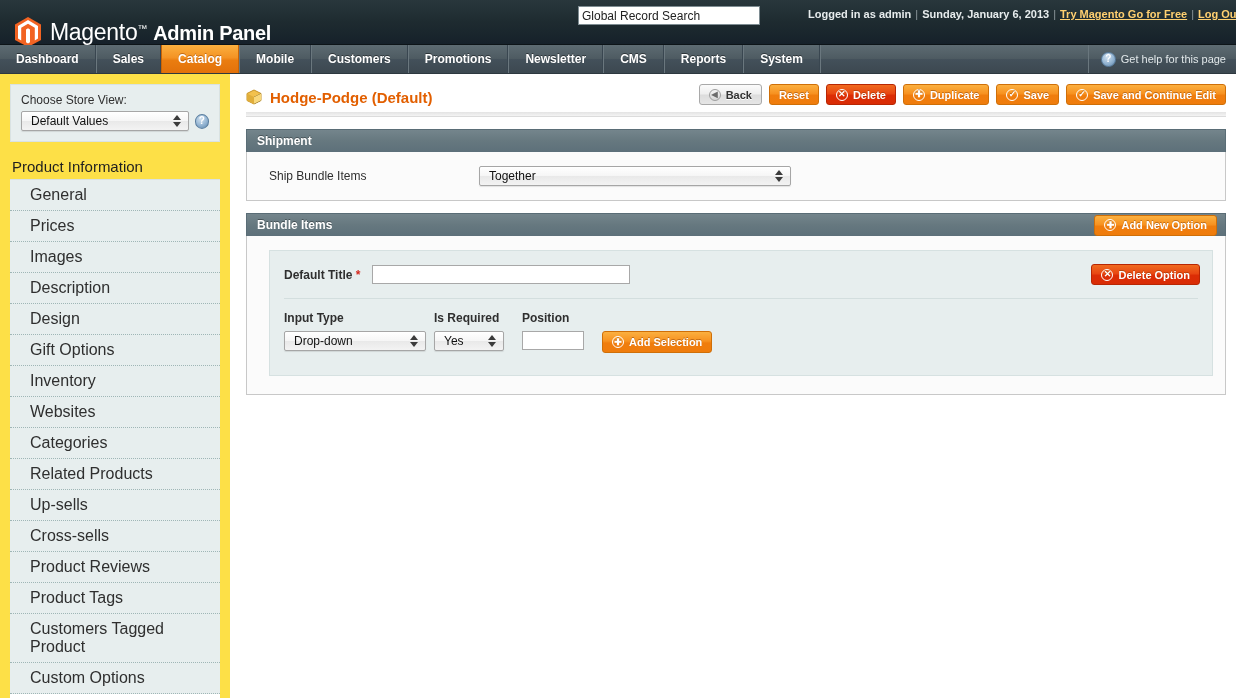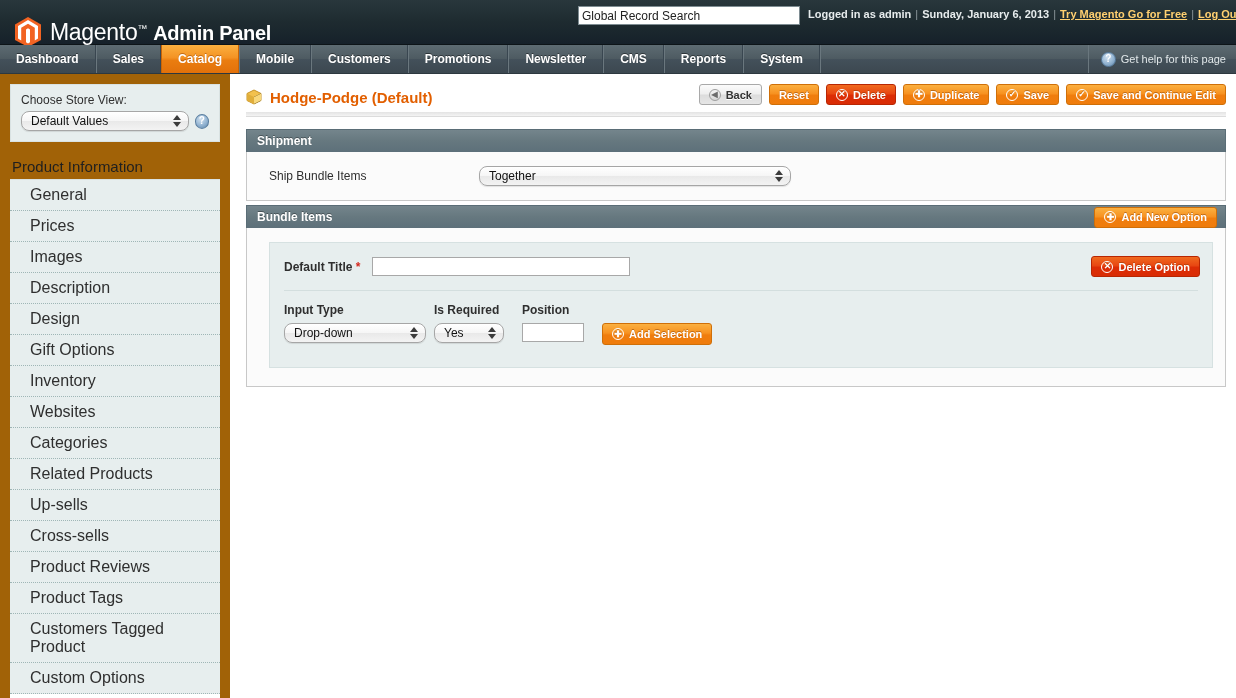--- a/index.html
+++ b/index.html
@@ -31,21 +31,21 @@
     letter-spacing: -0.3px;
     white-space: nowrap;
     font-family: "Liberation Sans", sans-serif;
   }
   .logo-text .light { font-weight: 400; }
   .logo-text .tm { font-size: 10px; vertical-align: 8px; }
   .logo-text .bold { font-weight: bold; font-size: 20px; }
 
   .search-box {
     position: absolute; left: 578px; top: 6px;
-    width: 222px; height: 19px;
+    width: 182px; height: 19px;
     border: 1px solid #7e8c92;
     background: #ffffff;
     font-family: "Liberation Sans", sans-serif;
     font-size: 12px;
     color: #222;
     padding: 0 3px;
     border-radius: 0;
     outline: none;
   }
   .header-right {
@@ -97,39 +97,39 @@
     border-left: 1px solid #6a777e;
   }
 
   
   .page-body { display: flex; height: 624px; background: #fff; }
 
   
   .sidebar {
     width: 230px;
     padding: 10px 0 0 10px;
-    background: #a16207;
+    background: #fde047;
   }
   .store-switcher {
     background: #e7eeee;
     border: 1px solid #d9e2e2;
     padding: 8px 10px 10px 10px;
     margin-right: 10px;
   }
   .store-switcher .label {
     font-size: 12px; color: #2f2f2f; margin-bottom: 4px;
   }
   .store-row { display: flex; align-items: center; gap: 6px; }
 
   .mac-select {
     position: relative;
     height: 20px;
     background: linear-gradient(to bottom, #ffffff 0%, #f6f6f6 48%, #e9e9e9 52%, #f3f3f3 100%);
     border: 1px solid #a6a6a6;
-    border-radius: 8px;
+    border-radius: 2px;
     display: inline-flex;
     align-items: center;
     padding: 0 22px 0 9px;
     font-size: 12px;
     color: #111;
     box-shadow: 0 1px 1px rgba(0,0,0,.10), inset 0 1px 0 #fff;
     white-space: nowrap;
     cursor: default;
   }
   .mac-select .stepper {
@@ -250,21 +250,21 @@
   }
 
   .title-rule {
     height: 5px;
     background: linear-gradient(to bottom, #e3e3e3, #f4f4f4);
     border-bottom: 1px solid #dcdcdc;
     margin-bottom: 12px;
   }
 
   
-  .panel { margin-bottom: 4px; }
+  .panel { margin-bottom: 12px; }
   .panel-head {
     height: 23px;
     background: linear-gradient(to bottom, #74858c 0%, #66787f 50%, #5d707a 100%);
     color: #ffffff;
     font-size: 12px; font-weight: bold;
     text-shadow: 0 -1px 0 rgba(0,0,0,.35);
     display: flex; align-items: center;
     padding: 0 8px 0 10px;
     justify-content: space-between;
     border: 1px solid #5a6d76;

